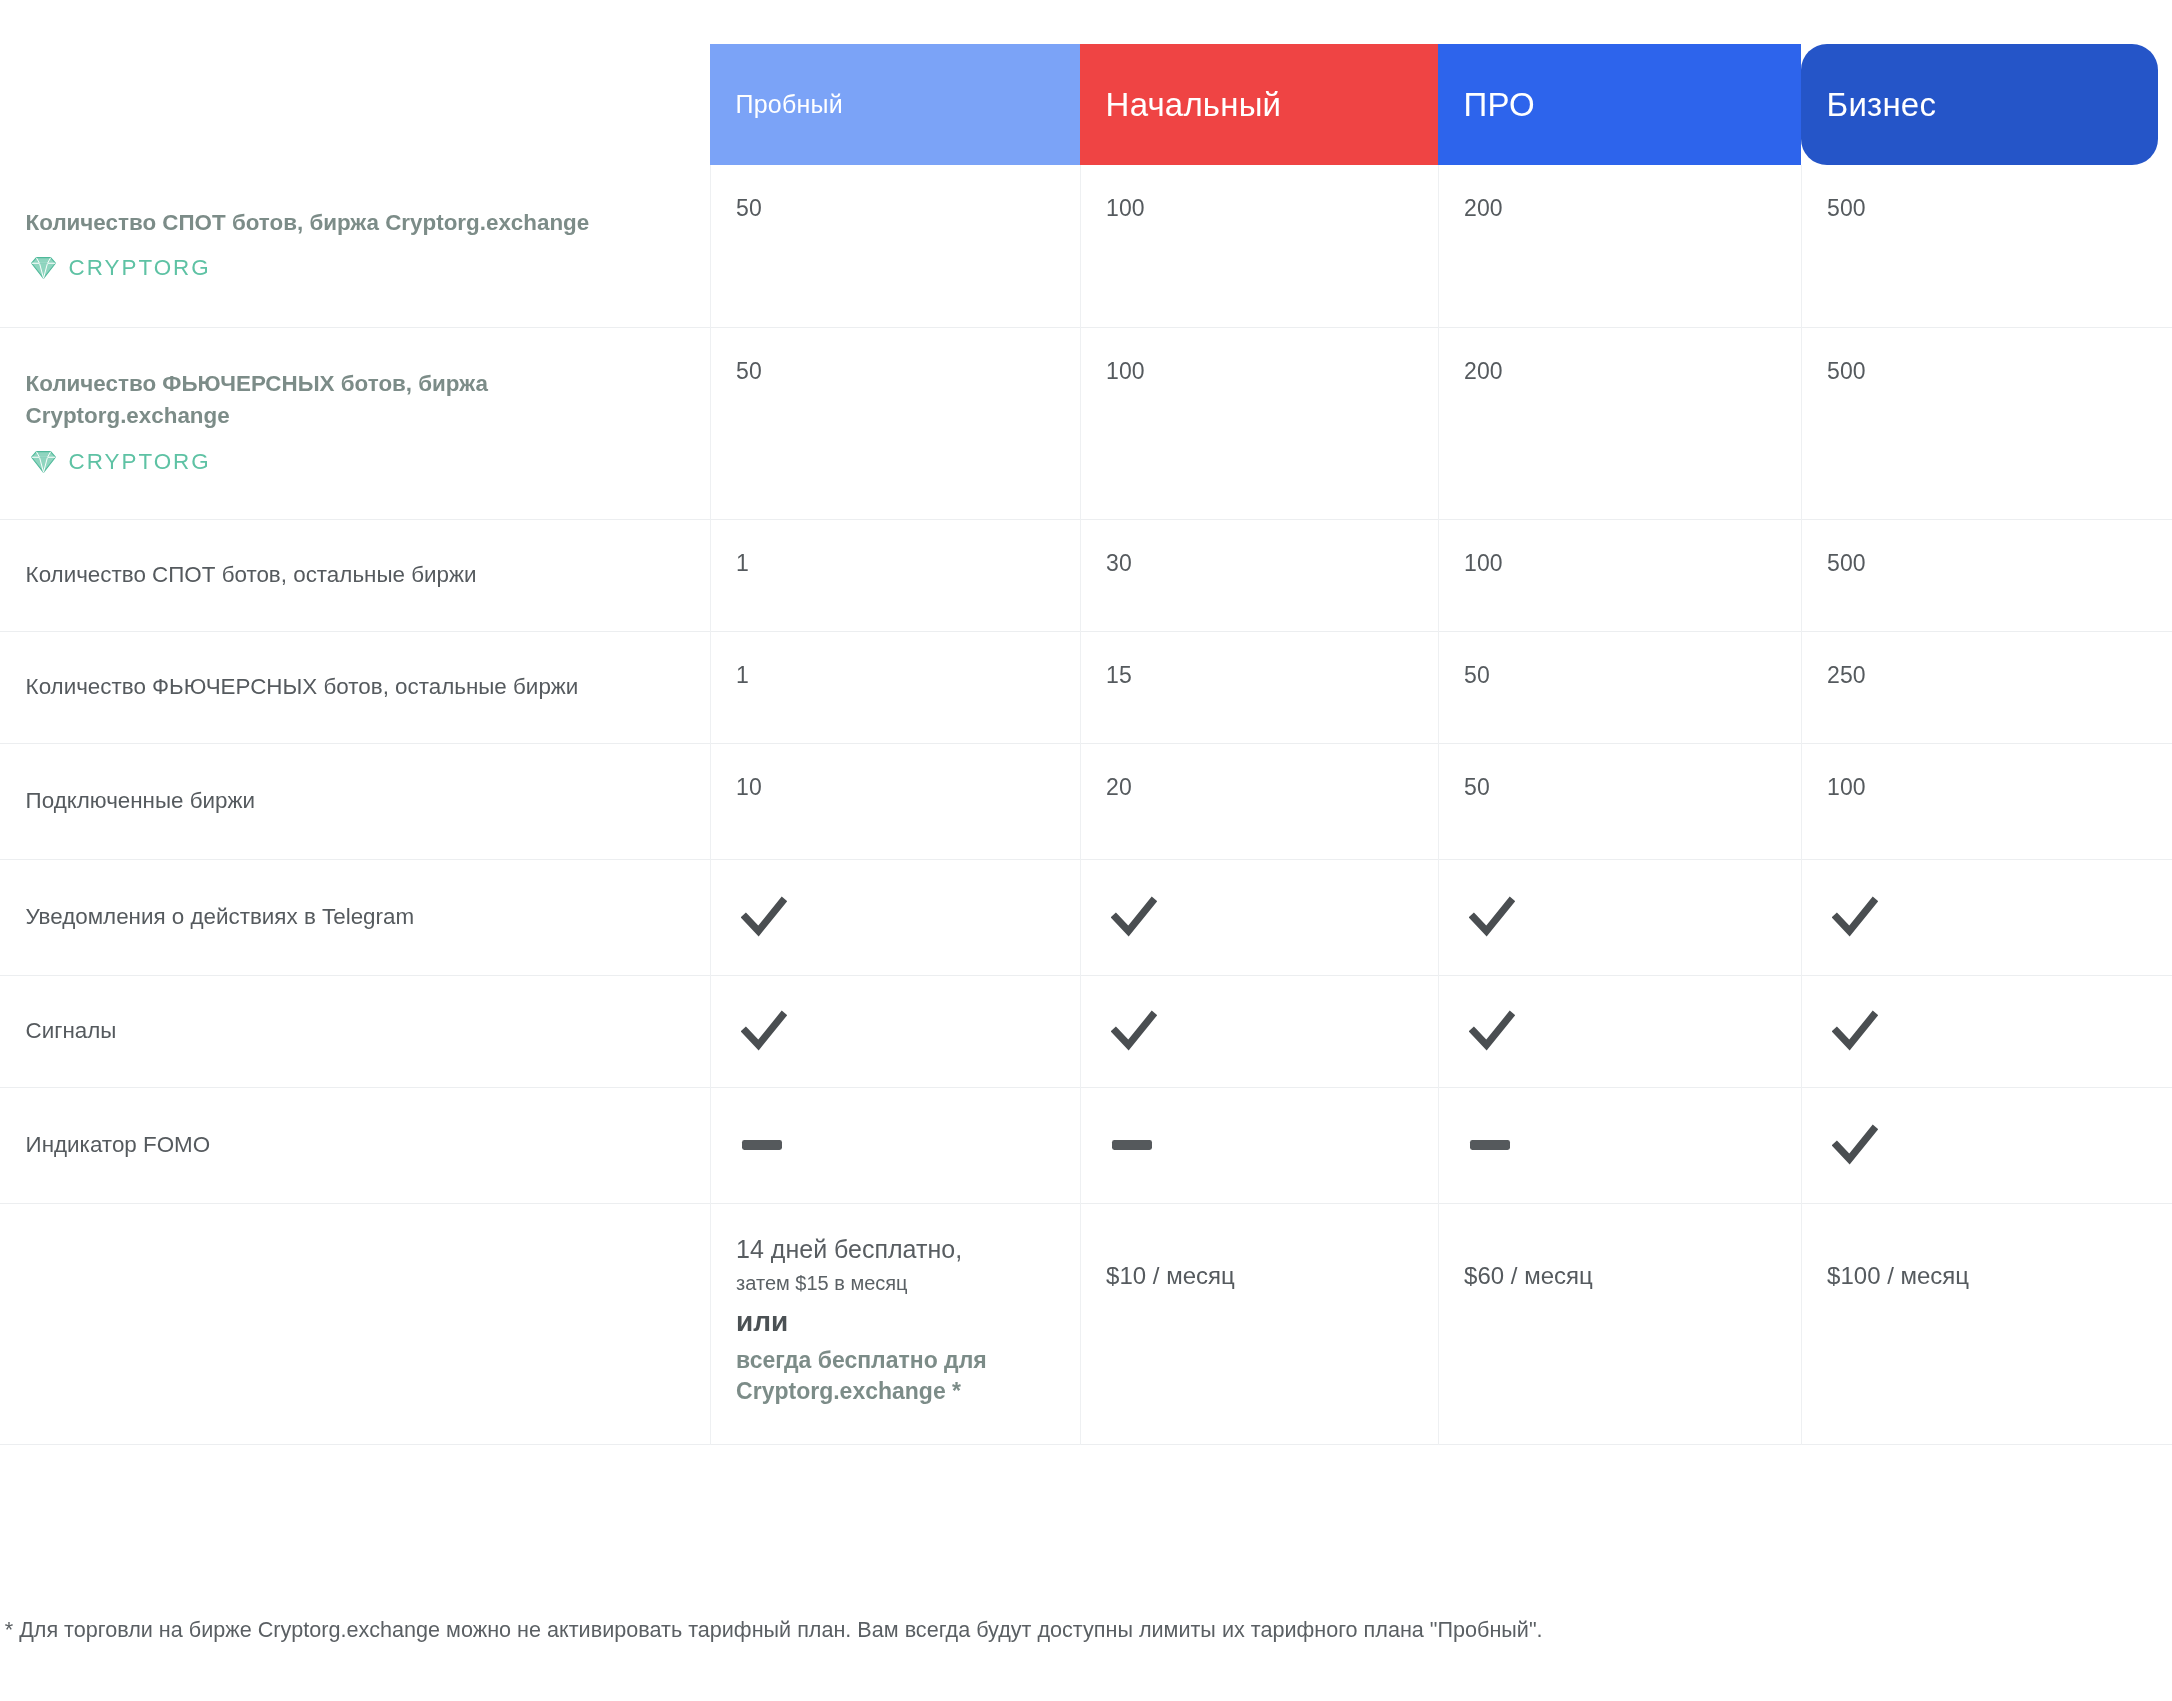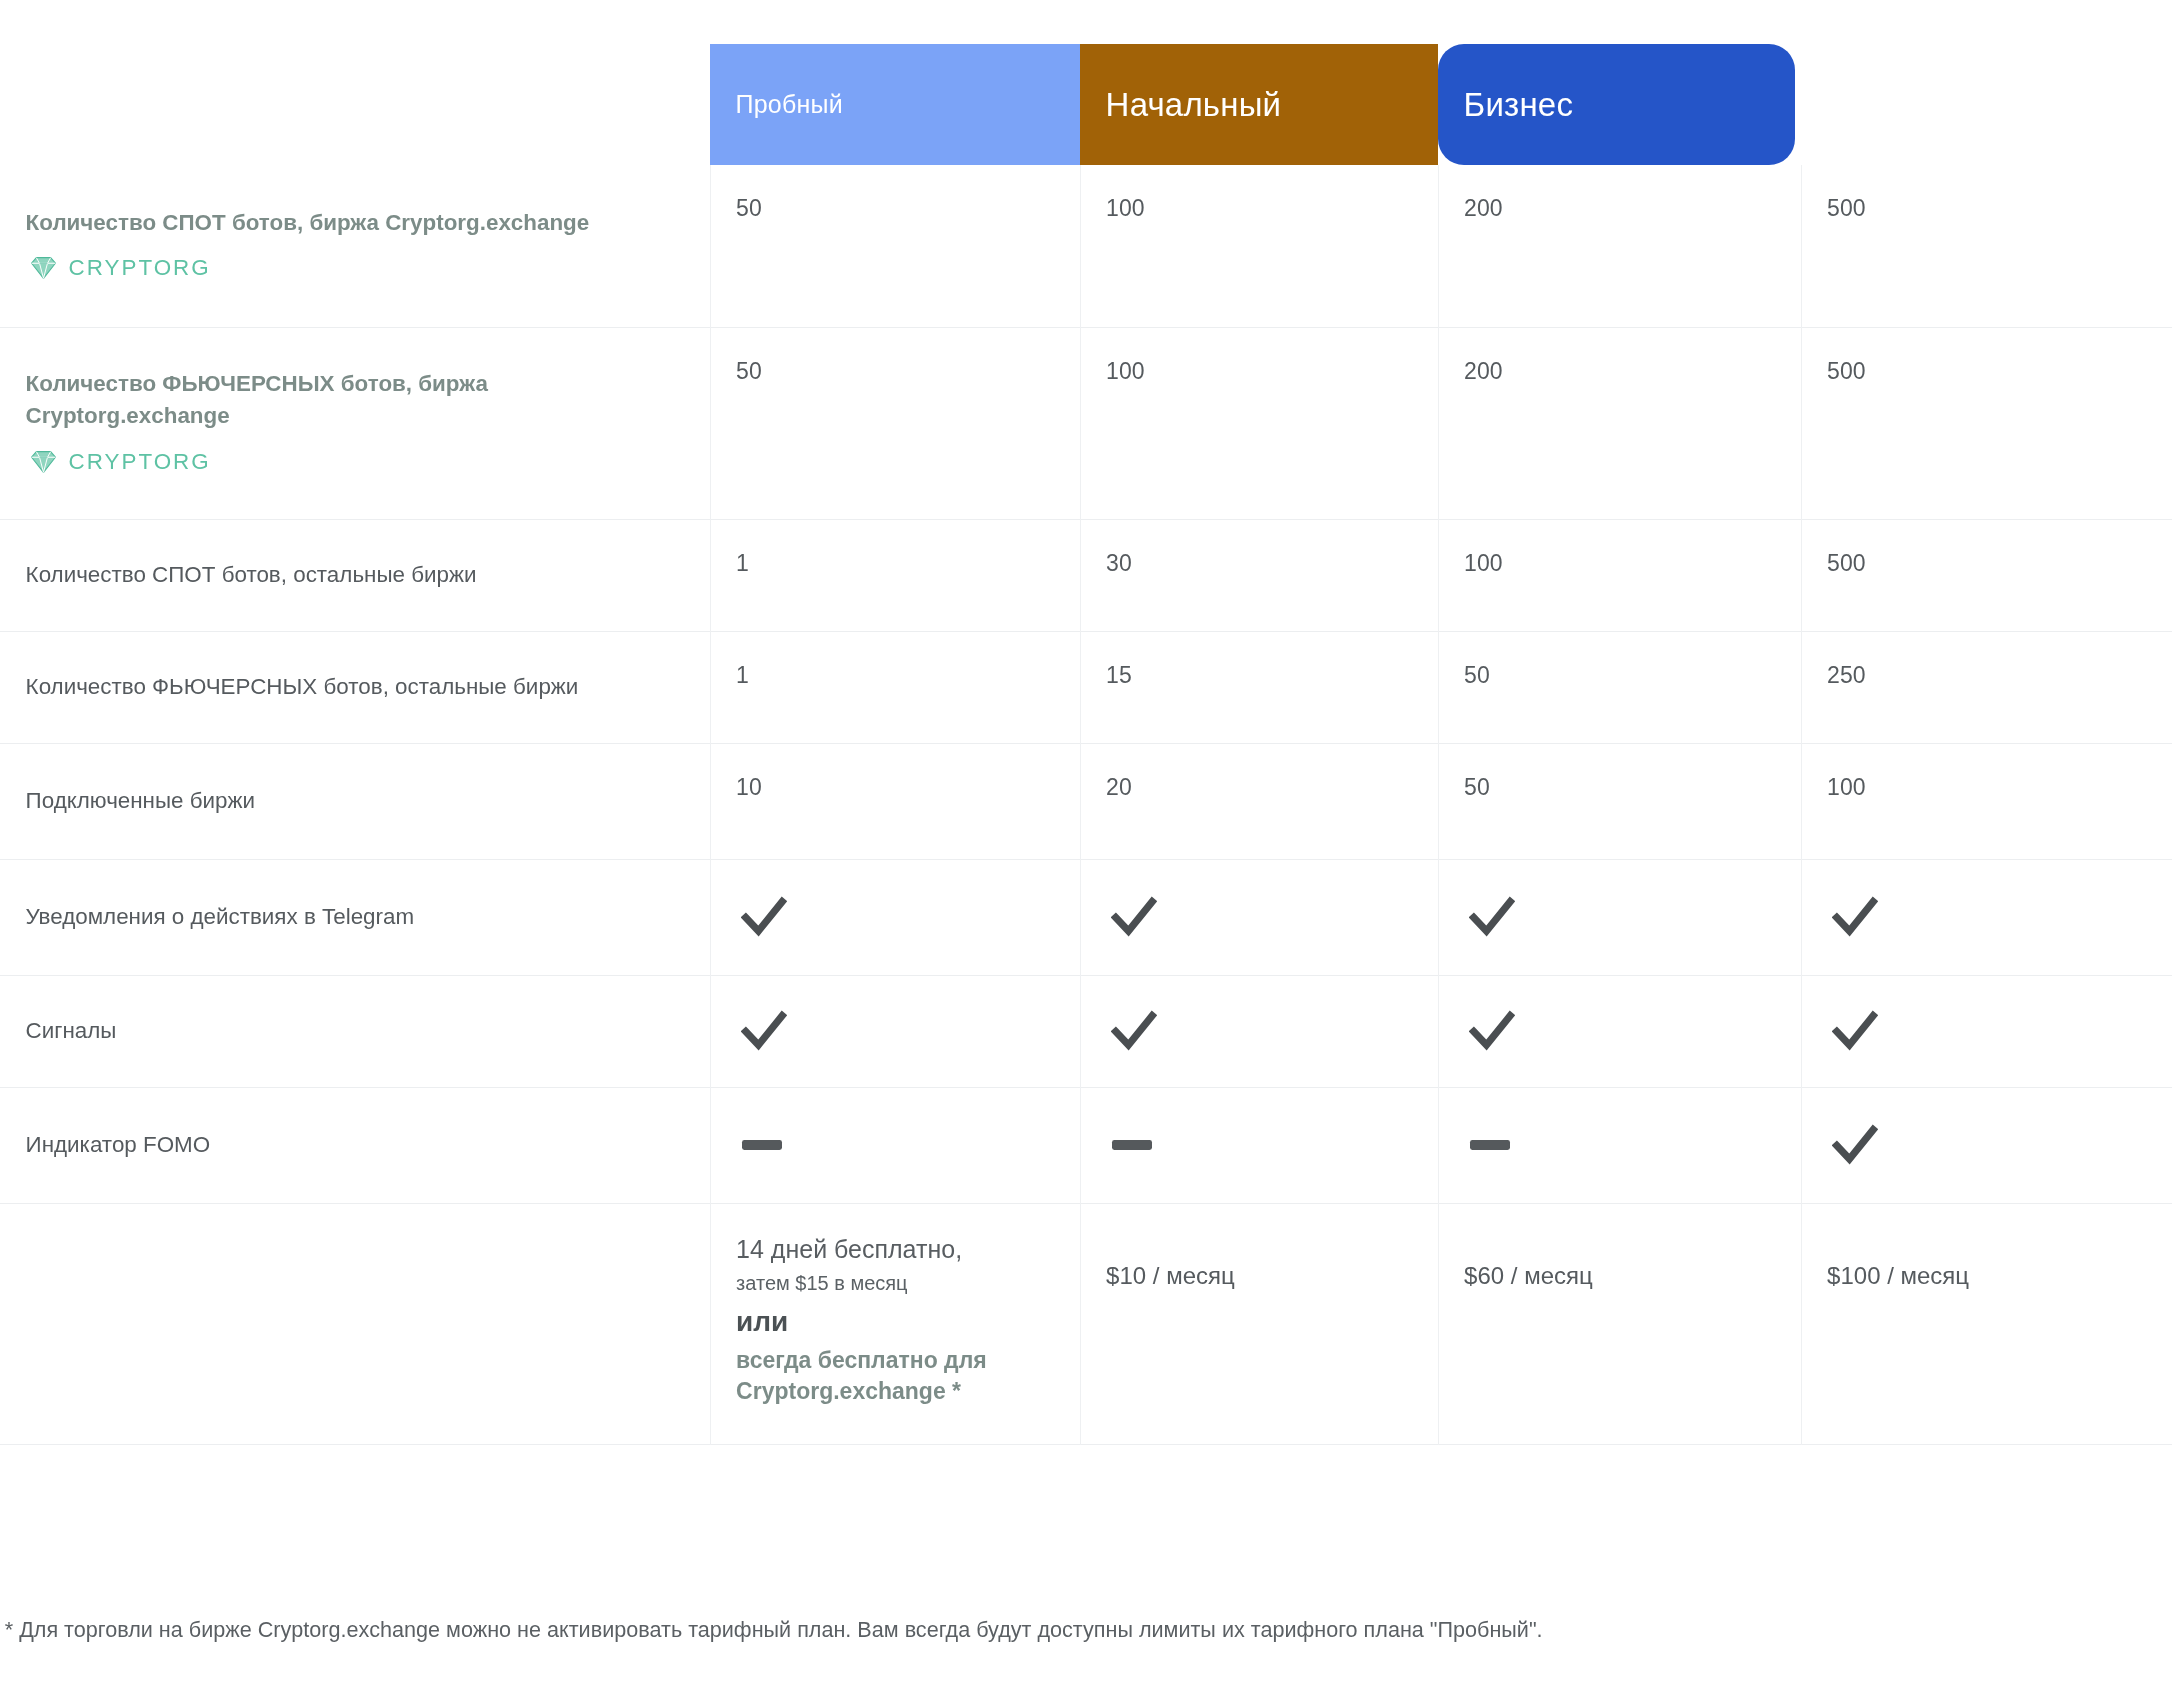--- a/index.html
+++ b/index.html
@@ -180,22 +180,25 @@
 </style>
 </head>
 <body>
 
 <div class="pricing-wrap">
 
   <div class="plan-header-row">
     <div class="plan-header-cell ph-1" style="background: rgb(123, 163, 247);">
       <span>Пробный</span>
     </div>
-    <div class="plan-header-cell ph-2" style="background: #a16207;">
+    <div class="plan-header-cell ph-2" style="background: #ef4444;">
       <span>Начальный</span>
+    </div>
+    <div class="plan-header-cell ph-3" style="background: rgb(45, 100, 236);">
+      <span>ПРО</span>
     </div>
     <div class="plan-header-cell ph-4" style="background: rgb(37, 85, 200);">
       <span>Бизнес</span>
     </div>
   </div>
 
   <table class="compare-table">
     <colgroup>
       <col class="c-feature">
         <col class="c-p1">

